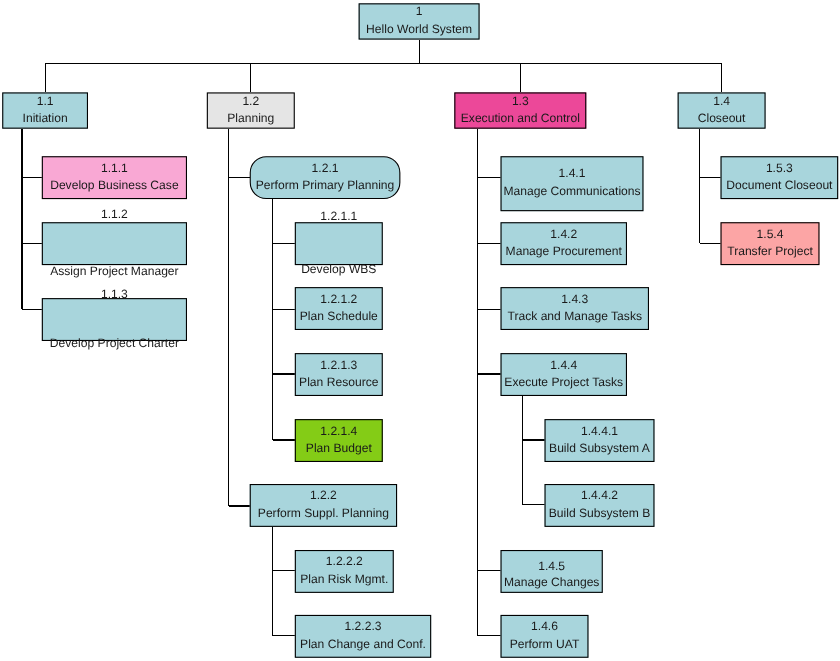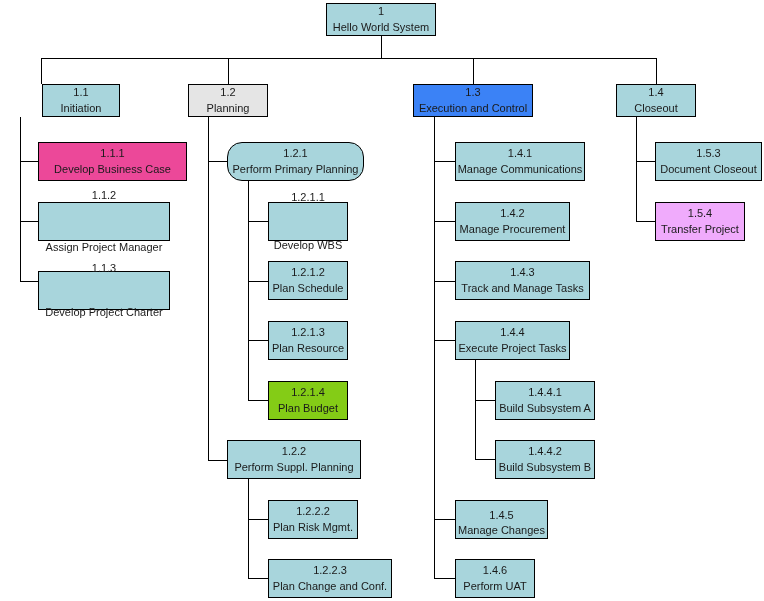--- a/index.html
+++ b/index.html
@@ -84,37 +84,37 @@
       <line x1="475" y1="459" x2="495" y2="459" stroke="#000000" stroke-width="1" shape-rendering="crispEdges"></line>
       <line x1="636" y1="117" x2="636" y2="221" stroke="#000000" stroke-width="1" shape-rendering="crispEdges"></line>
       <line x1="636" y1="161" x2="655" y2="161" stroke="#000000" stroke-width="1" shape-rendering="crispEdges"></line>
       <line x1="636" y1="221" x2="655" y2="221" stroke="#000000" stroke-width="1" shape-rendering="crispEdges"></line>
     </svg>
   <div id="node-layer">
       <div class="wbs-node" style="left: 326px; top: 3px; width: 110px; height: 33px; background: rgb(168, 213, 220); border-color: rgb(0, 0, 0);">
         <div class="wbs-id">1</div>
         <div class="wbs-label">Hello World System</div>
       </div>
-      <div class="wbs-node" style="left: 2px; top: 84px; width: 78px; height: 33px; background: rgb(168, 213, 220); border-color: rgb(0, 0, 0); margin-left: 40px;">
+      <div class="wbs-node" style="left: 2px; top: 84px; width: 78px; height: 33px; background: rgb(168, 213, 220); border-color: rgb(0, 0, 0);">
         <div class="wbs-id">1.1</div>
         <div class="wbs-label">Initiation</div>
       </div>
       <div class="wbs-node" style="left: 188px; top: 84px; width: 80px; height: 33px; background: #e5e5e5; border-color: rgb(0, 0, 0);">
         <div class="wbs-id">1.2</div>
         <div class="wbs-label">Planning</div>
       </div>
-      <div class="wbs-node" style="left: 413px; top: 84px; width: 120px; height: 33px; background: #3b82f6; border-color: rgb(0, 0, 0);">
+      <div class="wbs-node" style="left: 413px; top: 84px; width: 120px; height: 33px; background: #ec4899; border-color: rgb(0, 0, 0);">
         <div class="wbs-id">1.3</div>
         <div class="wbs-label">Execution and Control</div>
       </div>
       <div class="wbs-node" style="left: 616px; top: 84px; width: 80px; height: 33px; background: rgb(168, 213, 220); border-color: rgb(0, 0, 0);">
         <div class="wbs-id">1.4</div>
         <div class="wbs-label">Closeout</div>
       </div>
-      <div class="wbs-node" style="left: 38px; top: 142px; width: 149px; height: 39px; background: #ec4899; border-color: rgb(0, 0, 0);">
+      <div class="wbs-node" style="left: 38px; top: 142px; width: 132px; height: 39px; background: #f9a8d4; border-color: rgb(0, 0, 0);">
         <div class="wbs-id">1.1.1</div>
         <div class="wbs-label">Develop Business Case</div>
       </div>
       <div class="wbs-node" style="left: 38px; top: 202px; width: 132px; height: 39px; background: rgb(168, 213, 220); border-color: rgb(0, 0, 0); gap: 36px;">
         <div class="wbs-id">1.1.2</div>
         <div class="wbs-label">Assign Project Manager</div>
       </div>
       <div class="wbs-node" style="left: 38px; top: 271px; width: 132px; height: 39px; background: rgb(168, 213, 220); border-color: rgb(0, 0, 0); gap: 28px;">
         <div class="wbs-id">1.1.3</div>
         <div class="wbs-label">Develop Project Charter</div>
@@ -144,21 +144,21 @@
         <div class="wbs-label">Perform Suppl. Planning</div>
       </div>
       <div class="wbs-node" style="left: 268px; top: 500px; width: 90px; height: 39px; background: rgb(168, 213, 220); border-color: rgb(0, 0, 0);">
         <div class="wbs-id">1.2.2.2</div>
         <div class="wbs-label">Plan Risk Mgmt.</div>
       </div>
       <div class="wbs-node" style="left: 268px; top: 559px; width: 124px; height: 39px; background: rgb(168, 213, 220); border-color: rgb(0, 0, 0);">
         <div class="wbs-id">1.2.2.3</div>
         <div class="wbs-label">Plan Change and Conf.</div>
       </div>
-      <div class="wbs-node" style="left: 455px; top: 142px; width: 130px; height: 39px; background: rgb(168, 213, 220); border-color: rgb(0, 0, 0);">
+      <div class="wbs-node" style="left: 455px; top: 142px; width: 130px; height: 50px; background: rgb(168, 213, 220); border-color: rgb(0, 0, 0);">
         <div class="wbs-id">1.4.1</div>
         <div class="wbs-label">Manage Communications</div>
       </div>
       <div class="wbs-node" style="left: 455px; top: 202px; width: 115px; height: 39px; background: rgb(168, 213, 220); border-color: rgb(0, 0, 0);">
         <div class="wbs-id">1.4.2</div>
         <div class="wbs-label">Manage Procurement</div>
       </div>
       <div class="wbs-node" style="left: 455px; top: 261px; width: 135px; height: 39px; background: rgb(168, 213, 220); border-color: rgb(0, 0, 0);">
         <div class="wbs-id">1.4.3</div>
         <div class="wbs-label">Track and Manage Tasks</div>
@@ -180,18 +180,18 @@
         <div class="wbs-label">Manage Changes</div>
       </div>
       <div class="wbs-node" style="left: 455px; top: 559px; width: 80px; height: 39px; background: rgb(168, 213, 220); border-color: rgb(0, 0, 0); justify-content: center;">
         <div class="wbs-id">1.4.6</div>
         <div class="wbs-label">Perform UAT</div>
       </div>
       <div class="wbs-node" style="left: 655px; top: 142px; width: 107px; height: 39px; background: rgb(168, 213, 220); border-color: rgb(0, 0, 0);">
         <div class="wbs-id">1.5.3</div>
         <div class="wbs-label">Document Closeout</div>
       </div>
-      <div class="wbs-node" style="left: 655px; top: 202px; width: 90px; height: 39px; background: #f0abfc; border-color: rgb(0, 0, 0);">
+      <div class="wbs-node" style="left: 655px; top: 202px; width: 90px; height: 39px; background: #fca5a5; border-color: rgb(0, 0, 0);">
         <div class="wbs-id">1.5.4</div>
         <div class="wbs-label">Transfer Project</div>
       </div>
     </div>
 </div>
 
 </body></html>

